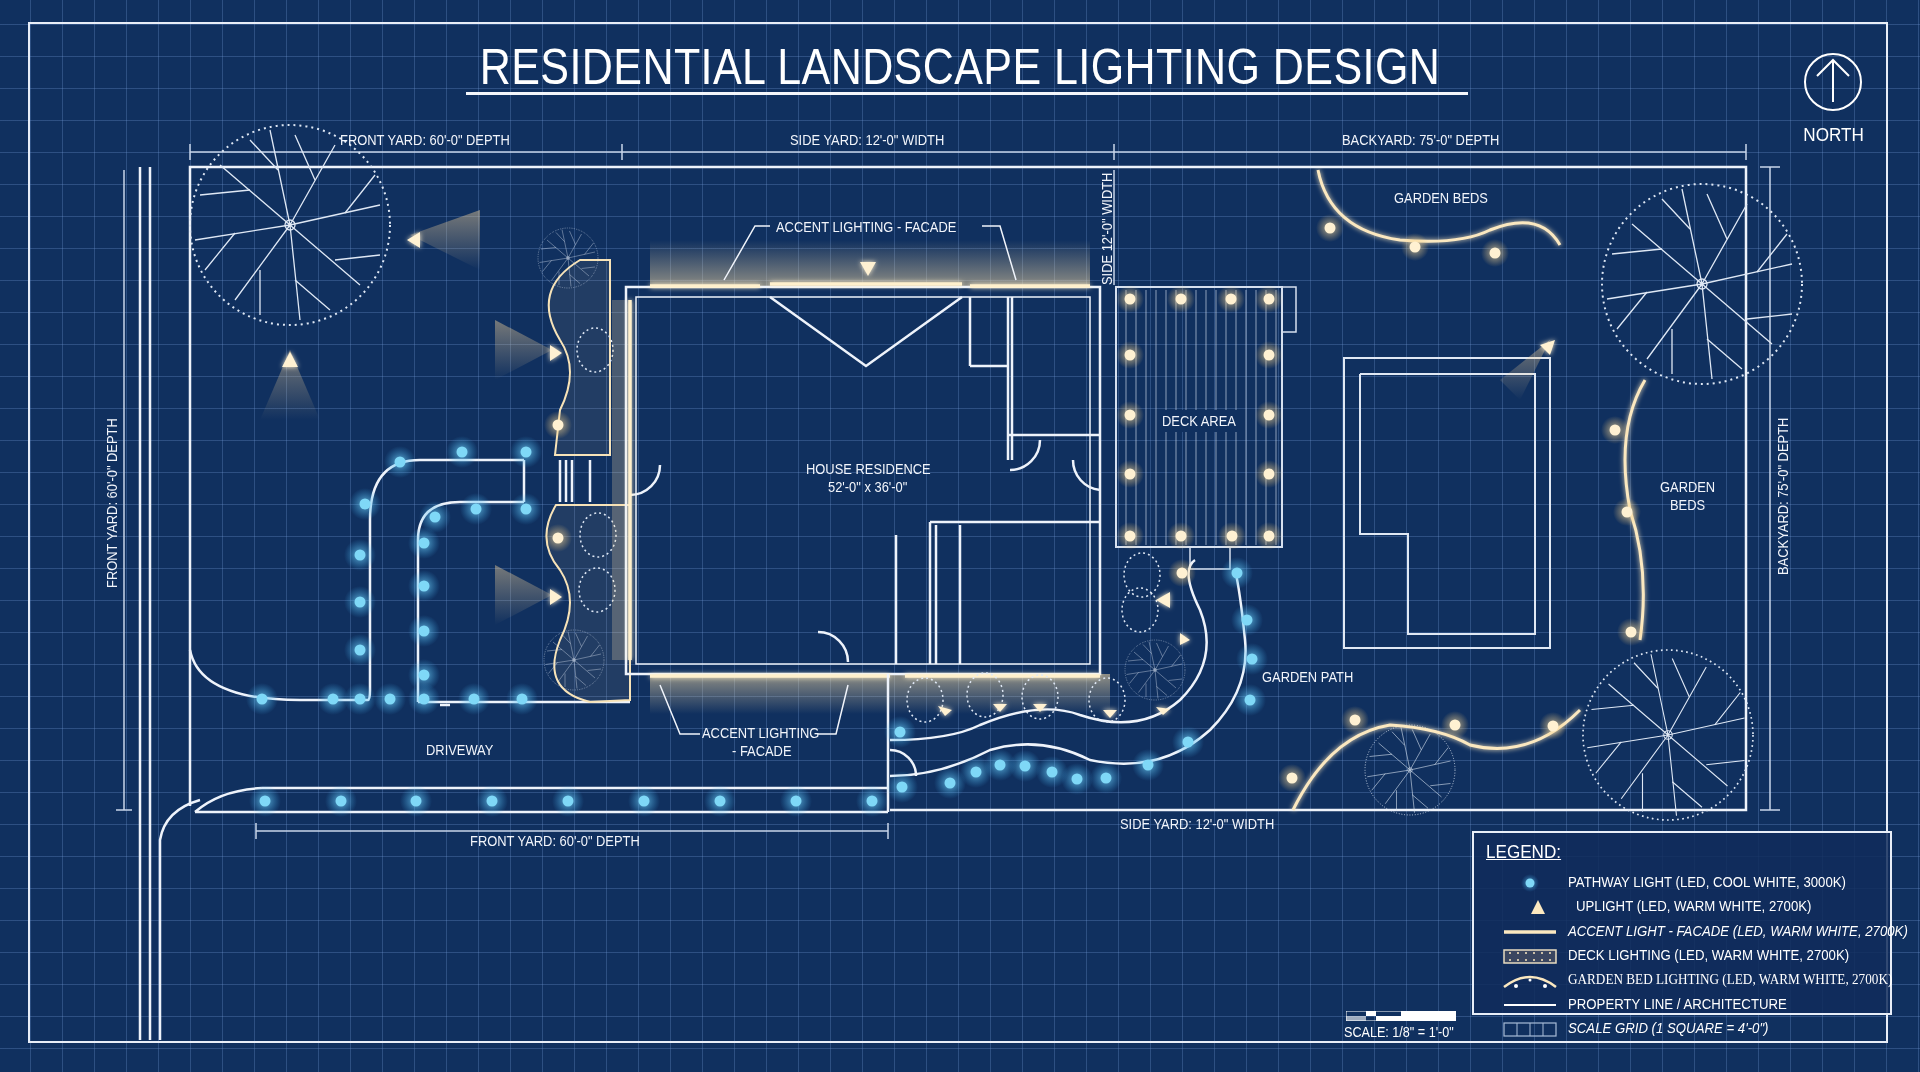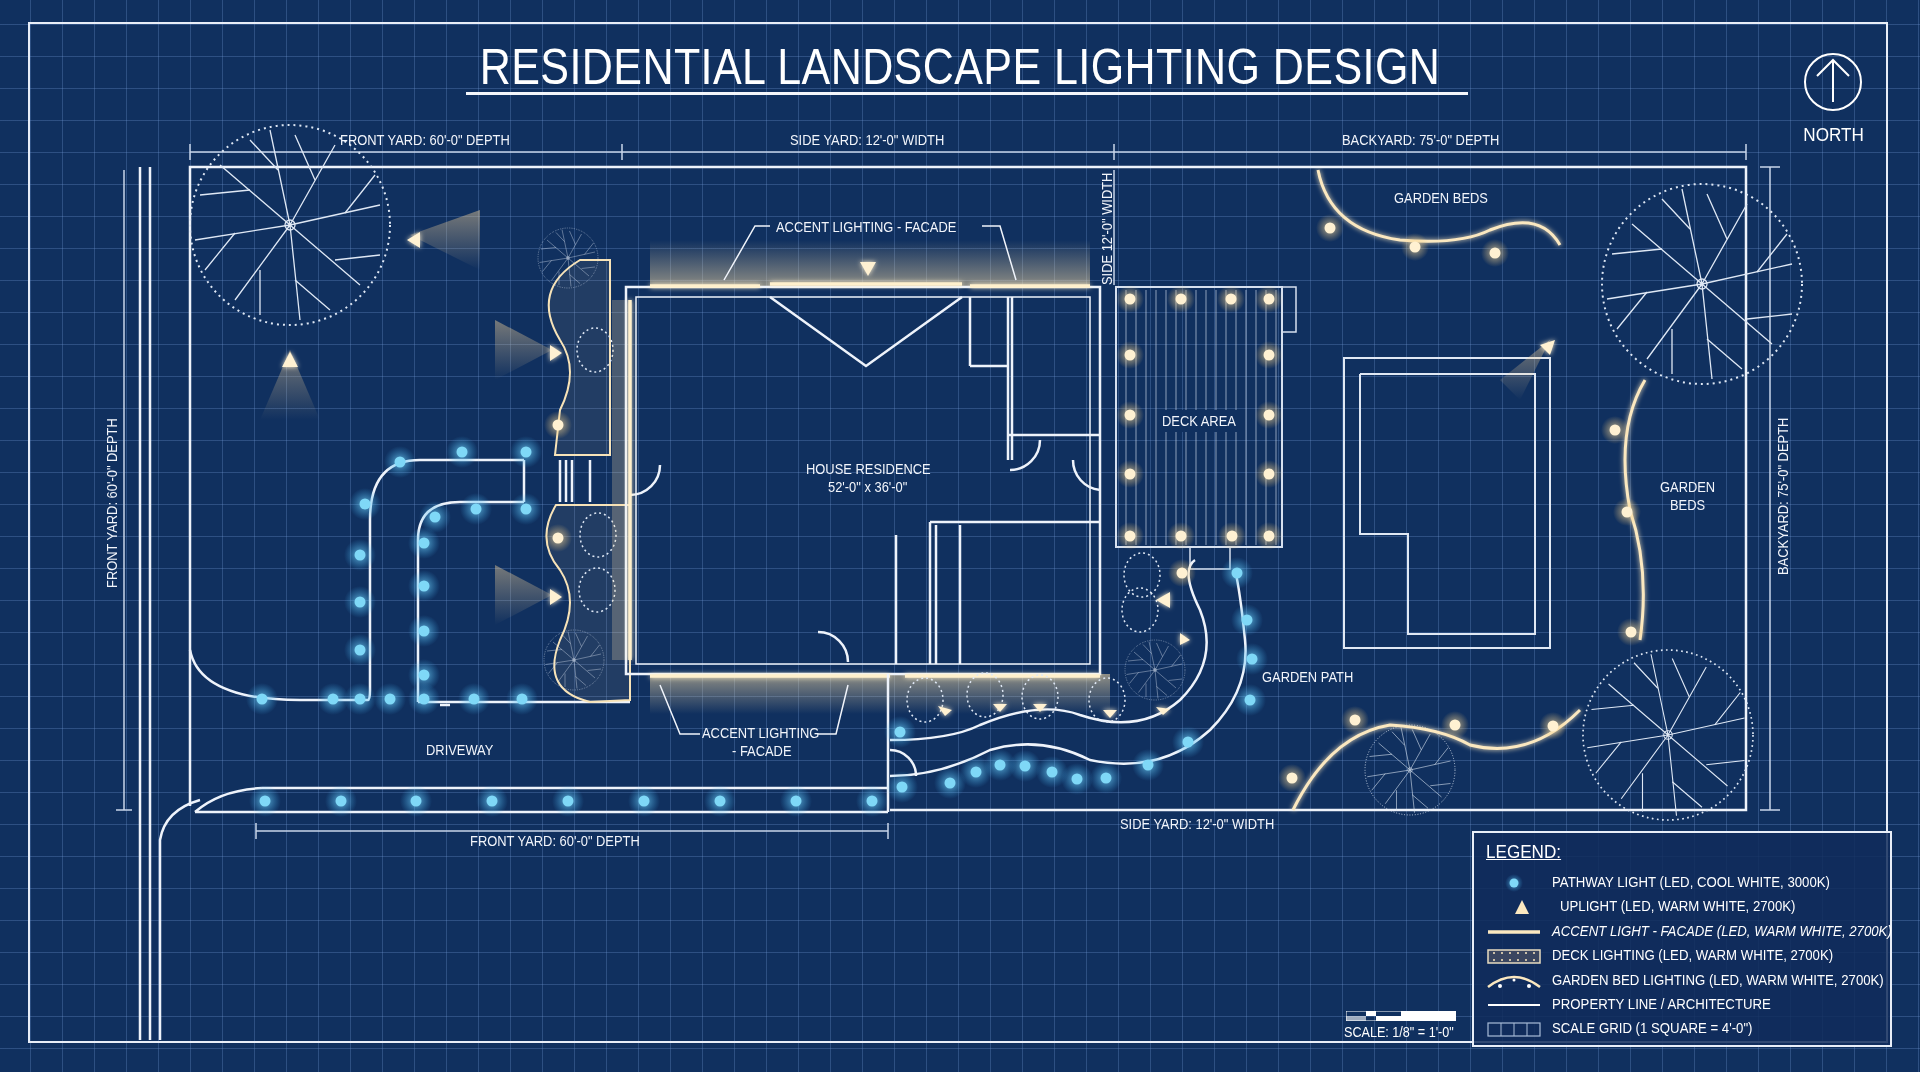--- a/index.html
+++ b/index.html
@@ -11,23 +11,23 @@
       linear-gradient(90deg, rgba(120,160,220,0.28) 1px, transparent 1px);
     background-size:32px 32px;background-position:30px 24px;}
   .frame{position:absolute;left:28px;top:22px;width:1860px;height:1021px;border:2px solid #e8eef8;box-sizing:border-box;}
   .title{position:absolute;left:0;width:1920px;top:38px;text-align:center;font-size:50px;letter-spacing:0.5px;color:#fff;transform:scaleX(0.86);}
   .title-underline{position:absolute;left:466px;top:92px;width:1002px;height:3px;background:#f4f6fb;}
   svg.plan{position:absolute;left:0;top:0;}
   .lbl{position:absolute;font-size:15px;color:#f2f5fb;white-space:nowrap;transform:scaleX(0.86);transform-origin:left center;}
   .vlbl{position:absolute;font-size:15px;color:#f2f5fb;white-space:nowrap;transform-origin:left top;}
   .north{position:absolute;left:1803px;top:52px;width:60px;height:60px;}
   .north-text{position:absolute;left:1800px;top:124px;font-size:19px;transform:scaleX(0.9);}
-  .legend{position:absolute;left:1472px;top:831px;width:420px;height:216px;border:2px solid #e8eef8;box-sizing:border-box;background:rgba(16,44,92,0.85);padding-left:24px;}
+  .legend{position:absolute;left:1472px;top:831px;width:420px;height:184px;border:2px solid #e8eef8;box-sizing:border-box;background:rgba(16,44,92,0.85);padding-left:24px;}
   .legend-title{position:absolute;left:12px;top:8px;font-size:19px;text-decoration:underline;transform:scaleX(0.9);transform-origin:left;}
-  .legend-row{position:absolute;left:0;width:420px;height:24px;text-align:right;}
+  .legend-row{position:absolute;left:16px;width:420px;height:24px;text-align:right;}
   .legend-row .sym{position:absolute;left:12px;top:2px;width:56px;height:20px;}
   .legend-row .txt{position:absolute;left:78px;top:2px;font-size:15px;white-space:nowrap;transform:scaleX(0.88);transform-origin:left center;}
   .scalebar{position:absolute;left:1346px;top:1011px;width:110px;height:10px;}
   .scale-text{position:absolute;left:1344px;top:1024px;font-size:14px;transform:scaleX(0.9);transform-origin:left;}
 </style>
 </head>
 <body>
 
 <div class="sheet"></div>
 <div class="frame"></div>
@@ -431,36 +431,36 @@
           <circle cx="8" cy="14" r="1"></circle>
           <circle cx="16" cy="14" r="1"></circle>
           <circle cx="24" cy="14" r="1"></circle>
           <circle cx="32" cy="14" r="1"></circle>
           <circle cx="40" cy="14" r="1"></circle>
           <circle cx="48" cy="14" r="1"></circle>
         </g>
       </svg>
     <span class="txt">DECK LIGHTING (LED, WARM WHITE, 2700K)</span>
   </div>
-  <div class="legend-row" style="top:136px;">
+  <div class="legend-row" style="top:136px;font-family:Liberation Serif, serif;">
     <svg class="sym" viewBox="0 0 56 20">
         <path d="M2 16 Q28 -4 54 16" fill="none" stroke="#fbe8c0" stroke-width="2.5"></path>
         <circle cx="14" cy="15" r="2" fill="#fff"></circle>
         <circle cx="28" cy="9" r="1.5" fill="#fff"></circle>
         <circle cx="43" cy="15" r="2" fill="#fff"></circle>
       </svg>
     <span class="txt">GARDEN BED LIGHTING (LED, WARM WHITE, 2700K)</span>
   </div>
   <div class="legend-row" style="top:160px;text-decoration:underline;">
     <svg class="sym" viewBox="0 0 56 20">
         <line x1="2" y1="10" x2="54" y2="10" stroke="#fff" stroke-width="1.8"></line>
       </svg>
     <span class="txt">PROPERTY LINE / ARCHITECTURE</span>
   </div>
-  <div class="legend-row" style="top:184px;">
+  <div class="legend-row" style="top:184px;font-style:italic;">
     <svg class="sym" viewBox="0 0 56 20">
         <rect x="2" y="4" width="52" height="13" fill="none" stroke="#a8bcd8" stroke-width="1.2"></rect>
         <line x1="15" y1="4" x2="15" y2="17" stroke="#a8bcd8"></line>
         <line x1="28" y1="4" x2="28" y2="17" stroke="#a8bcd8"></line>
         <line x1="41" y1="4" x2="41" y2="17" stroke="#a8bcd8"></line>
       </svg>
     <span class="txt">SCALE GRID (1 SQUARE = 4'-0")</span>
   </div>
 </div>
 

